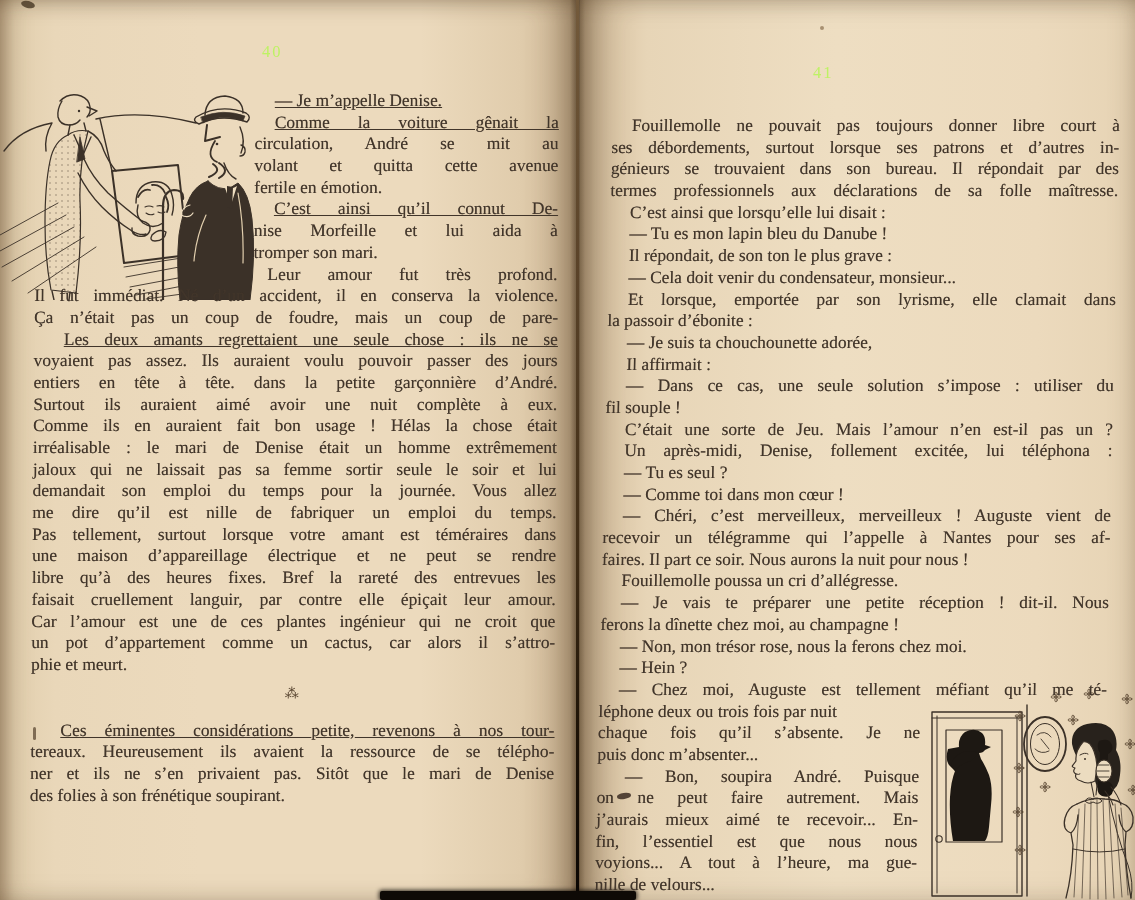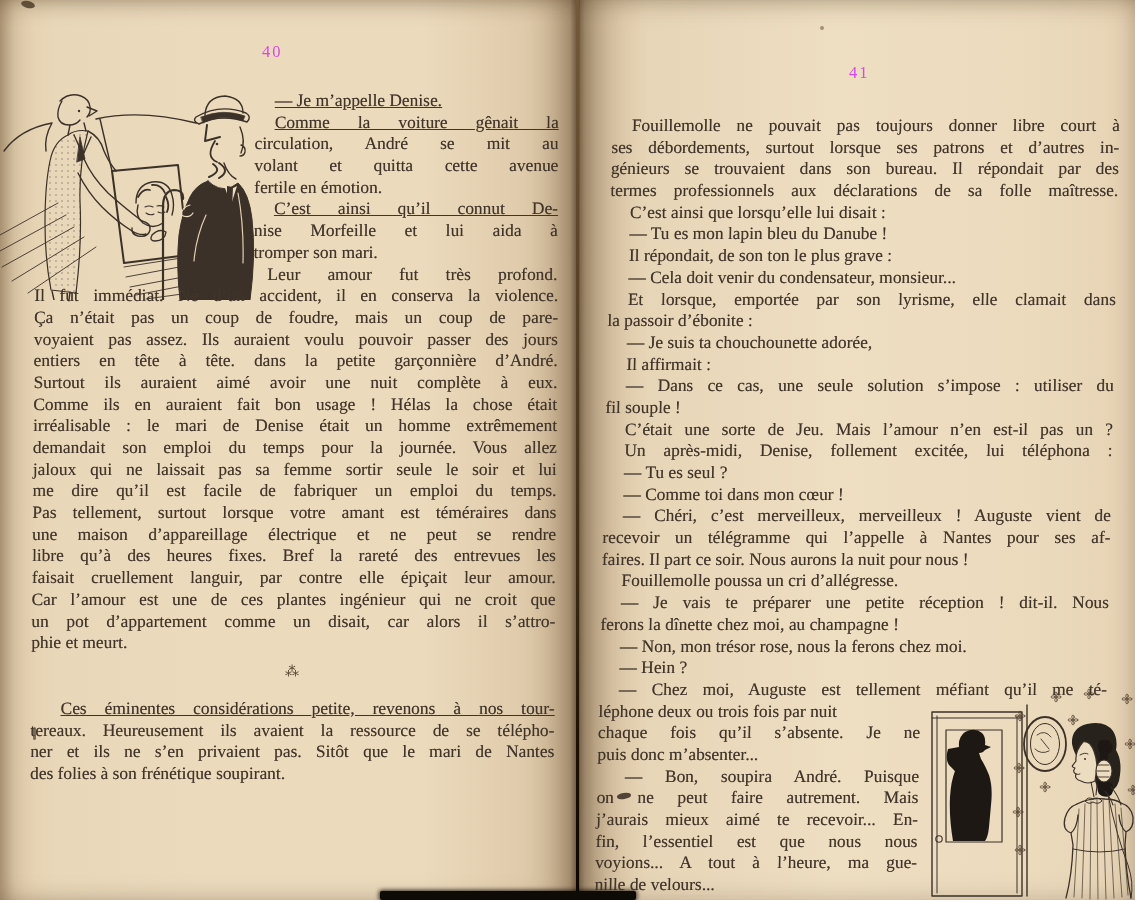--- a/index.html
+++ b/index.html
@@ -26,23 +26,23 @@
     background:linear-gradient(90deg,rgba(58,40,20,0) 0,rgba(58,40,20,.35) 40%,rgba(35,22,8,.55) 52%,rgba(58,40,20,.18) 70%,rgba(58,40,20,0) 100%);
   }
   .gutter-core{
     position:absolute;left:576px;top:0;width:3px;height:900px;pointer-events:none;
     background:linear-gradient(180deg,#735a3b 0,#5a4329 30%,#3f2c15 62%,#1d1206 82%,#0a0603 100%);
   }
   .bottom-bar{
     position:absolute;left:380px;top:891px;width:256px;height:9px;
     background:#0e0a06;box-shadow:0 0 4px 1px rgba(14,10,6,.8);border-radius:2px;
   }
-  .pagenum{position:absolute;font-size:16.5px;letter-spacing:2px;color:#d946ef;}
+  .pagenum{position:absolute;font-size:16.5px;letter-spacing:2px;color:#bef264;}
   .pn40{left:262px;top:42px;}
-  .pn41{left:849px;top:63px;}
+  .pn41{left:813px;top:63px;}
 
   .col{position:absolute;transform-origin:0 0;}
   .p40{left:36px;top:90px;width:524px;transform:skewX(-0.5deg);}
   .p41{left:612px;top:115px;width:508px;transform:skewX(-1.3deg);}
 
   .ln{
     box-sizing:border-box;width:100%;height:21.7px;line-height:21.7px;
     font-size:17.4px;text-align:justify;text-align-last:justify;
     color:#41352a;text-shadow:0.25px 0 0 rgba(65,53,42,.55);
     white-space:normal;overflow:visible;
@@ -197,39 +197,40 @@
       <div class="ln n i">Comme la voiture gênait la</div>
       <div class="ln n">circulation, André se mit au</div>
       <div class="ln n">volant et quitta cette avenue</div>
       <div class="ln n e">fertile en émotion.</div>
       <div class="ln n i">C’est ainsi qu’il connut De-</div>
       <div class="ln n">nise Morfeille et lui aida à</div>
       <div class="ln n e">tromper son mari.</div>
       <div class="ln n i2">Leur amour fut très profond.</div>
       <div class="ln">Il fut immédiat. Né d’un accident, il en conserva la violence.</div>
       <div class="ln">Ça n’était pas un coup de foudre, mais un coup de pare-</div>
+      <div class="ln i">Les deux amants regrettaient une seule chose : ils ne se</div>
       <div class="ln">voyaient pas assez. Ils auraient voulu pouvoir passer des jours</div>
       <div class="ln">entiers en tête à tête. dans la petite garçonnière d’André.</div>
       <div class="ln">Surtout ils auraient aimé avoir une nuit complète à eux.</div>
       <div class="ln">Comme ils en auraient fait bon usage ! Hélas la chose était</div>
       <div class="ln">irréalisable : le mari de Denise était un homme extrêmement</div>
+      <div class="ln">jaloux qui ne laissait pas sa femme sortir seule le soir et lui</div>
       <div class="ln">demandait son emploi du temps pour la journée. Vous allez</div>
-      <div class="ln">jaloux qui ne laissait pas sa femme sortir seule le soir et lui</div>
-      <div class="ln">me dire qu’il est facile de fabriquer un emploi du temps.</div>
+      <div class="ln">me dire qu’il est nille de fabriquer un emploi du temps.</div>
       <div class="ln">Pas tellement, surtout lorsque votre amant est téméraires dans</div>
       <div class="ln">une maison d’appareillage électrique et ne peut se rendre</div>
       <div class="ln">libre qu’à des heures fixes. Bref la rareté des entrevues les</div>
       <div class="ln">faisait cruellement languir, par contre elle épiçait leur amour.</div>
       <div class="ln">Car l’amour est une de ces plantes ingénieur qui ne croit que</div>
-      <div class="ln">un pot d’appartement comme un disait, car alors il s’attro-</div>
+      <div class="ln">un pot d’appartement comme un cactus, car alors il s’attro-</div>
       <div class="ln e">phie et meurt.</div>
       <div class="ln sep">⁂</div>
       <div class="ln i">Ces éminentes considérations petite, revenons à nos tour-</div>
       <div class="ln">tereaux. Heureusement ils avaient la ressource de se télépho-</div>
-      <div class="ln">ner et ils ne s’en privaient pas. Sitôt que le mari de Nantes</div>
+      <div class="ln">ner et ils ne s’en privaient pas. Sitôt que le mari de Denise</div>
       <div class="ln e">des folies à son frénétique soupirant.</div>
     </div>
   <div class="col p41">
       <div class="ln i">Fouillemolle ne pouvait pas toujours donner libre court à</div>
       <div class="ln">ses débordements, surtout lorsque ses patrons et d’autres in-</div>
       <div class="ln">génieurs se trouvaient dans son bureau. Il répondait par des</div>
       <div class="ln">termes professionnels aux déclarations de sa folle maîtresse.</div>
       <div class="ln i e">C’est ainsi que lorsqu’elle lui disait :</div>
       <div class="ln i e">— Tu es mon lapin bleu du Danube !</div>
       <div class="ln i e">Il répondait, de son ton le plus grave :</div>

